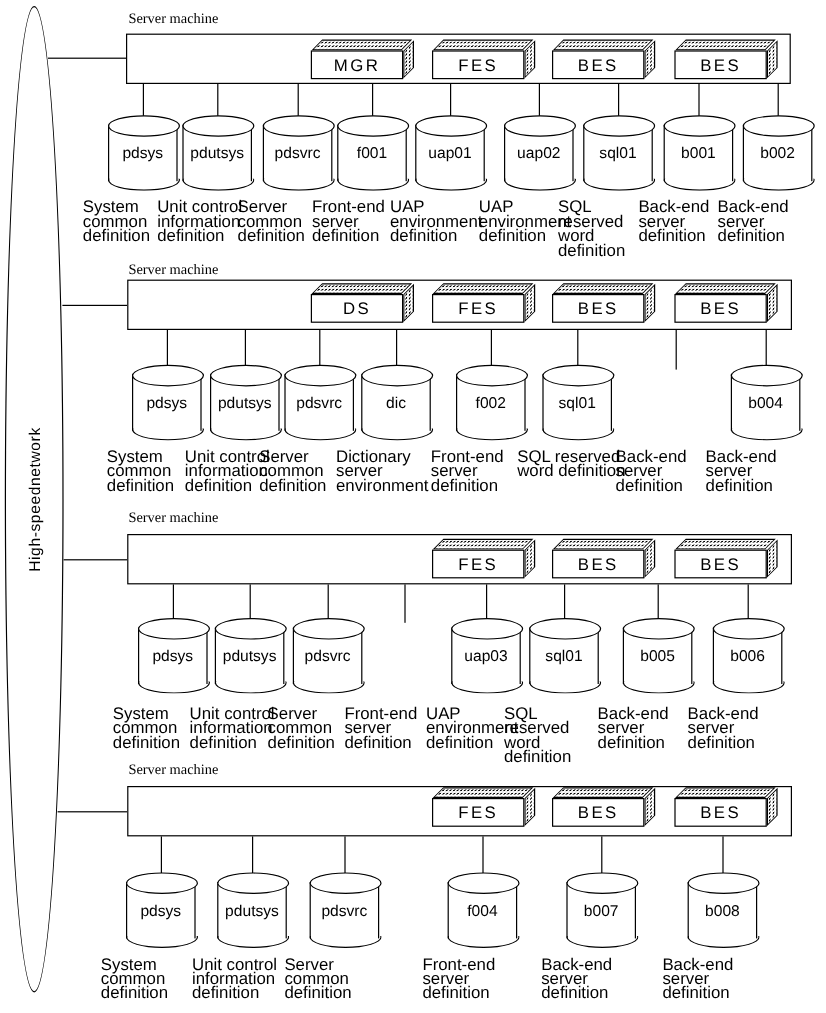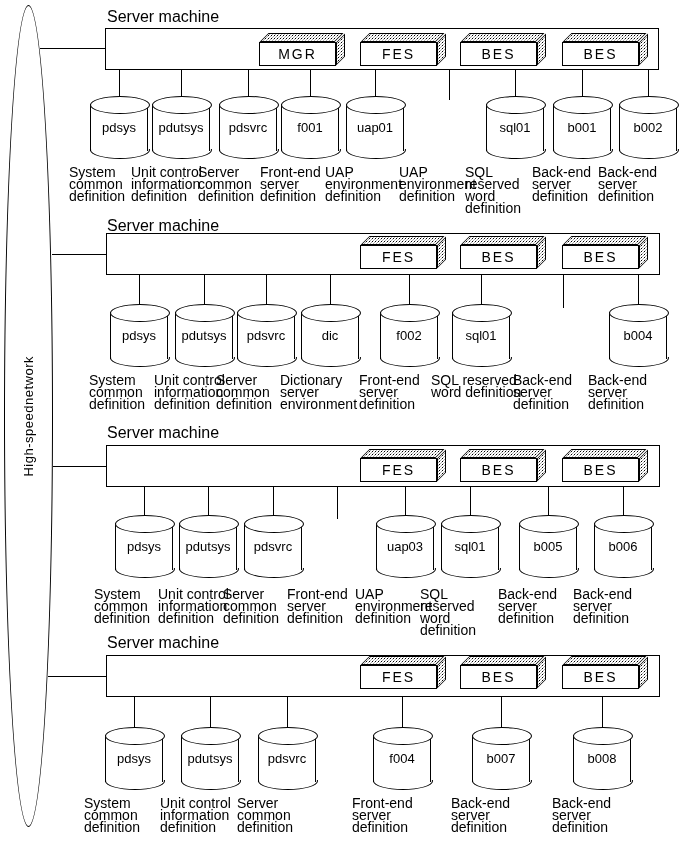--- a/index.html
+++ b/index.html
@@ -12,21 +12,21 @@
        border:1px solid #000; border-radius:50%;
        display:flex; align-items:center; justify-content:center; }
   .E span { writing-mode:vertical-rl; transform:rotate(180deg);
             font-size:13px; white-space:nowrap; letter-spacing:.5px; }
 
   
   .H { position:absolute; height:1px; background:#000; }
   .V { position:absolute; width:1px; background:#000; }
 
   
-  .T { position:absolute; font-size:16px; }
+  .T { position:absolute; font-size:12px;font-family:Liberation Serif, serif; }
 
   
   .R { position:absolute; width:554px; height:42px; border:1px solid #000; background:#fff; }
 
   
   .B  { position:absolute; width:108px; height:33px; }
   .bt { position:absolute; display:block; left:5px; top:0; width:75px; height:9px;
         border:1px solid #000; transform:skewX(-45deg);
         background-color:#fff;
         background-image:radial-gradient(#000 0.7px, transparent 0.9px);
@@ -111,20 +111,23 @@
     </div>
   <div class="C" style="left:219px;top:104px">
       <span class="cn">pdsvrc</span>
     </div>
   <div class="C" style="left:281px;top:104px">
       <span class="cn">f001</span>
     </div>
   <div class="C" style="left:346px;top:104px">
       <span class="cn">uap01</span>
     </div>
+  <div class="C" style="left:420px;top:104px">
+      <span class="cn">uap02</span>
+    </div>
   <div class="C" style="left:486px;top:104px">
       <span class="cn">sql01</span>
     </div>
   <div class="C" style="left:553px;top:104px">
       <span class="cn">b001</span>
     </div>
   <div class="C" style="left:619px;top:104px">
       <span class="cn">b002</span>
     </div>
 
@@ -153,20 +156,25 @@
   <div class="L" style="left:532px;top:166px">Back-end
 server
 definition</div>
   <div class="L" style="left:598px;top:166px">Back-end
 server
 definition</div>
 
   <div class="T" style="left:107px;top:217px">Server machine</div>
   <div class="R" style="left:106px;top:233px"></div>
 
+  <div class="B" style="left:259px;top:236px">
+    <i class="bt"></i>
+    <i class="bs"></i>
+    <b class="bf">DS</b>
+  </div>
   <div class="B" style="left:360px;top:236px">
     <i class="bt"></i>
     <i class="bs"></i>
     <b class="bf">FES</b>
   </div>
   <div class="B" style="left:460px;top:236px">
     <i class="bt"></i>
     <i class="bs"></i>
     <b class="bf">BES</b>
   </div>

